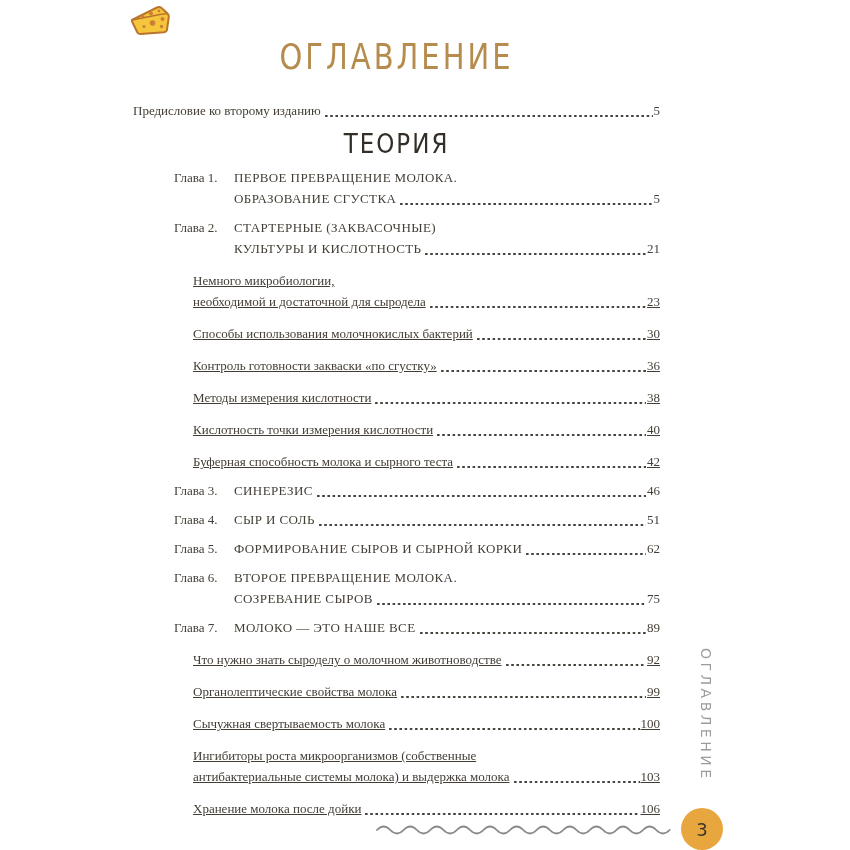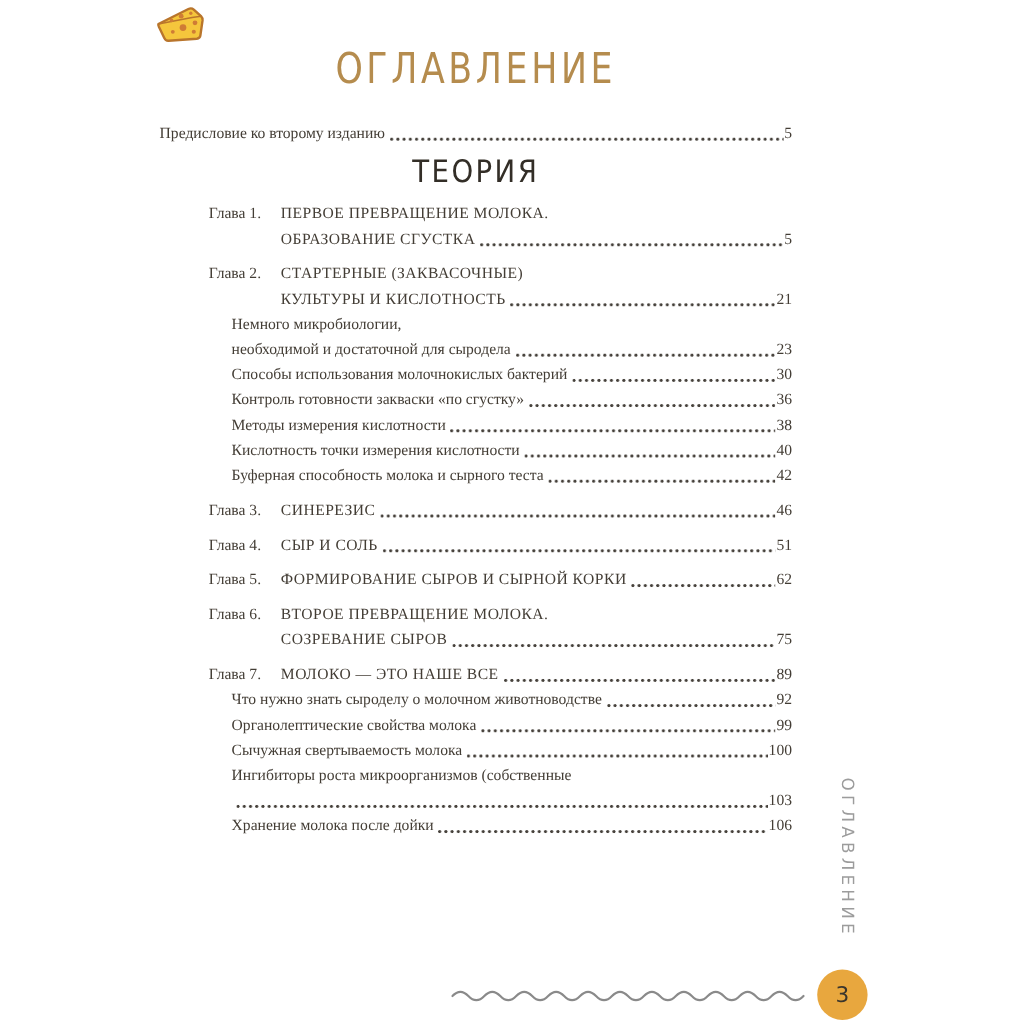--- a/index.html
+++ b/index.html
@@ -16,21 +16,21 @@
   }
   .toc { position:absolute; left:133px; top:100px; width:527px; }
   .entry { margin-top:0; }
   .entry.preface + .entry.preface { margin-top:7px; }
   .entry.header {
     margin:8px 0 6px; text-align:center; font-family:"DejaVu Sans", sans-serif;
     font-size:23px; font-weight:400; letter-spacing:2px; color:#332e27;
     line-height:30px; transform:scaleY(1.12);
   }
   .entry.chapter { margin-top:8px; }
-  .entry.sub { margin-top:0; }
+  .entry.sub { margin-top:11px;text-decoration:underline; }
   .row { display:flex; align-items:baseline; font-size:13px; line-height:21px; }
   .entry.sub .row { padding-left:60px; }
   .label { flex:none; width:60px;margin-left:41px; }
   .txt { white-space:nowrap; }
   .txt.caps { letter-spacing:0.4px; }
   .dots {
     flex:1 1 auto; align-self:flex-end; height:4px; margin:0 1px 3px 4px;
     background-image:radial-gradient(circle at 1.4px 2px, #45403a 1.05px, rgba(0,0,0,0) 1.5px);
     background-size:5.2px 4px; background-repeat:repeat-x; min-width:8px;
   }
@@ -209,20 +209,21 @@
           <span class="txt">Сычужная свертываемость молока</span>
           <span class="dots"></span>
           <span class="pagenum">100</span>
         </div>
       </div>
       <div class="entry sub">
         <div class="row">
           <span class="txt">Ингибиторы роста микроорганизмов (собственные</span>
         </div>
         <div class="row">
+          <span class="txt">антибактериальные системы молока) и выдержка молока</span>
           <span class="dots"></span>
           <span class="pagenum">103</span>
         </div>
       </div>
       <div class="entry sub">
         <div class="row">
           <span class="txt">Хранение молока после дойки</span>
           <span class="dots"></span>
           <span class="pagenum">106</span>
         </div>

